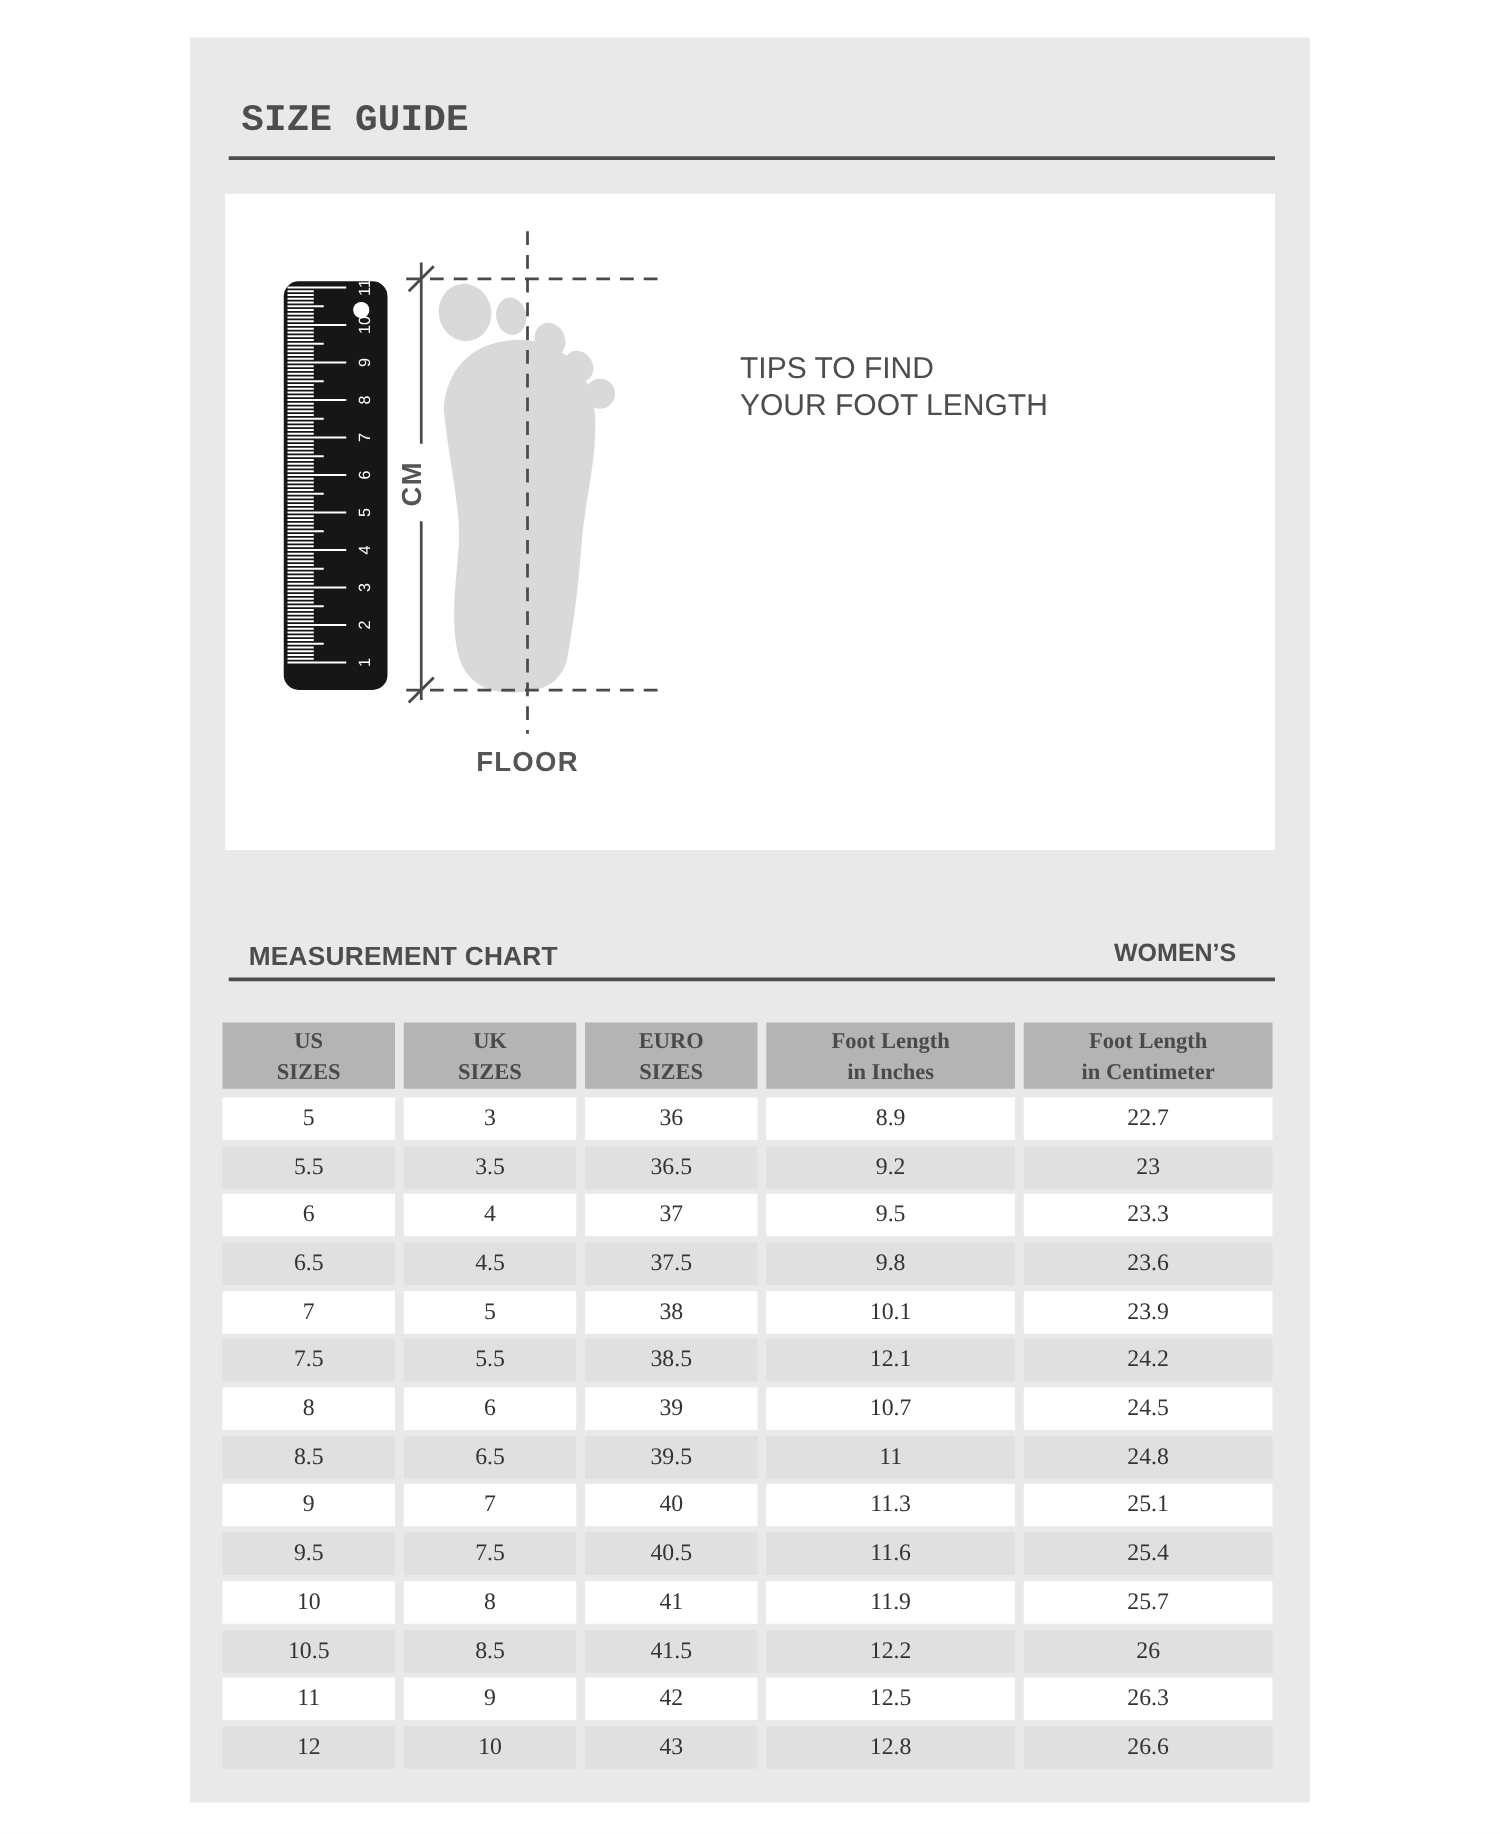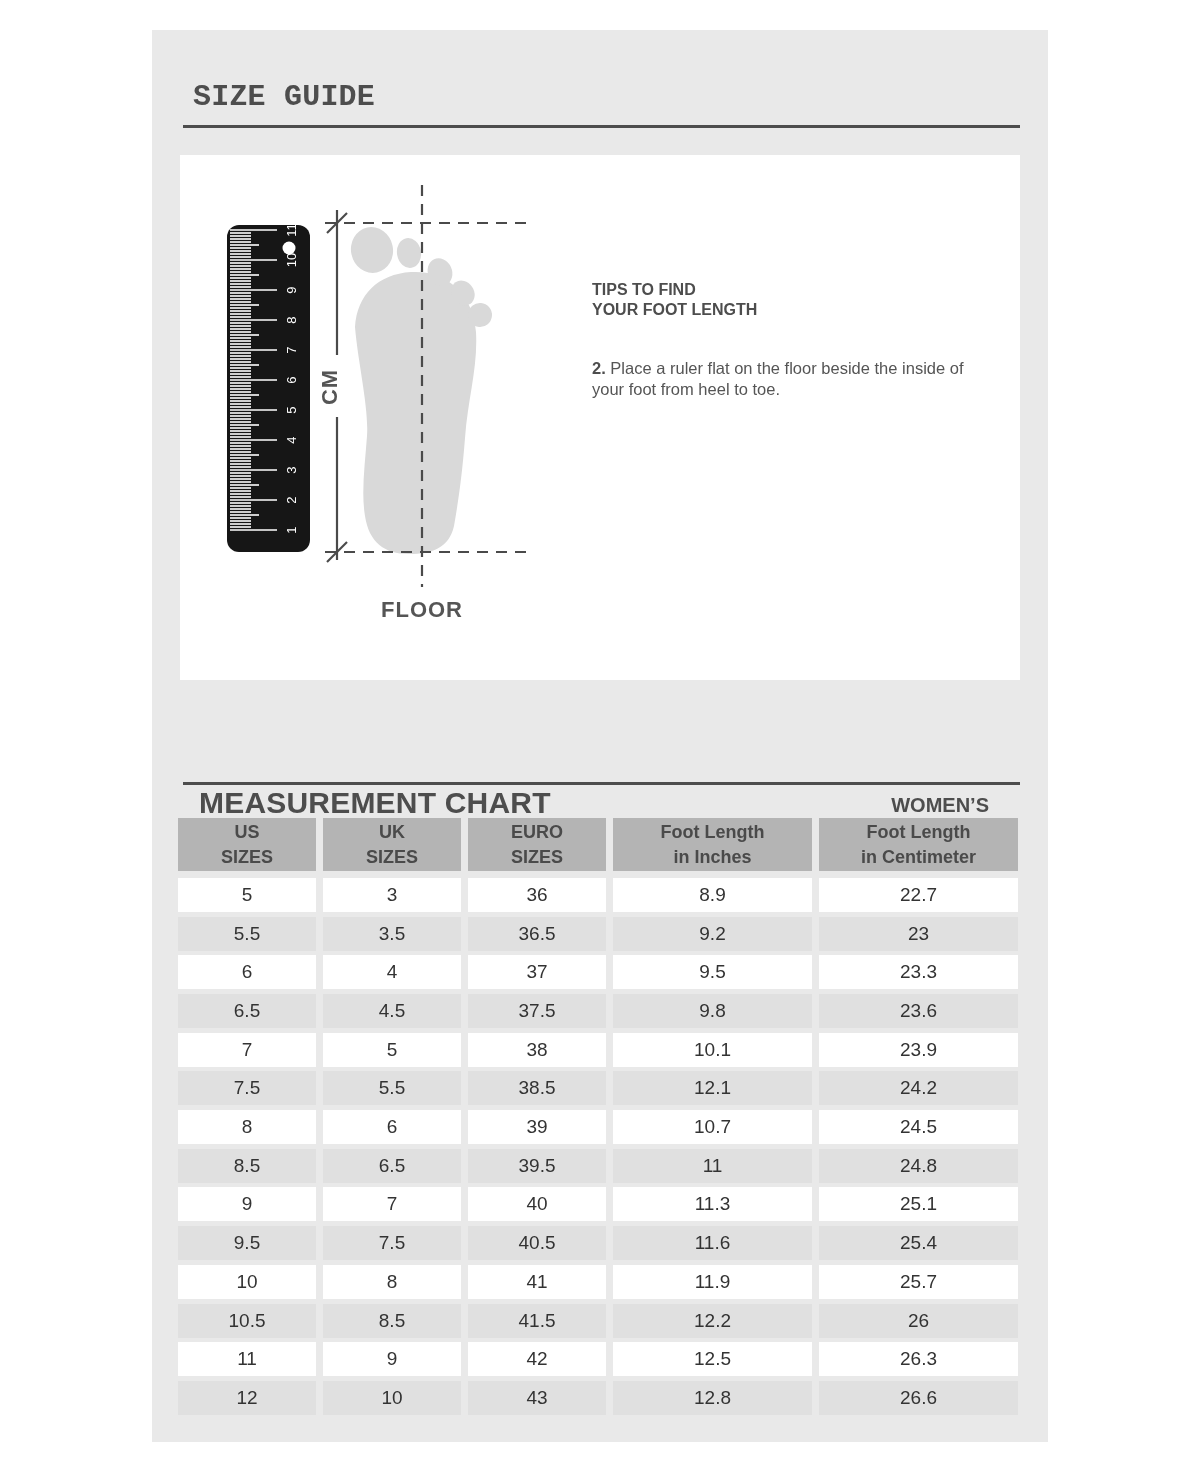--- a/index.html
+++ b/index.html
@@ -13,28 +13,28 @@
     font-family:"Liberation Sans",sans-serif;-webkit-font-smoothing:antialiased;}
   .panel{position:absolute;left:152px;top:30px;width:896px;height:1412px;background:var(--panel-bg);}
   .sg-title{position:absolute;left:41px;top:50px;font-size:30px;font-weight:bold;
     color:var(--title-color);letter-spacing:.2px;font-family:Liberation Mono, monospace;}
   .rule{position:absolute;left:31px;width:837px;height:3px;background:var(--title-color);}
   .rule1{top:95px;}
   .rule2{top:752px;}
   .illus-box{position:absolute;left:28px;top:125px;width:840px;height:525px;background:var(--box-bg);}
   .illus-svg{position:absolute;left:0;top:0;}
   .tips{position:absolute;left:412px;top:125px;width:392px;}
-  .tips-heading{font-size:16px;font-weight:bold;color:var(--title-color);line-height:1.25;margin-bottom:38px;}
+  .tips-heading{font-size:24px;font-weight:normal;color:var(--title-color);line-height:1.25;margin-bottom:12px;}
   .tip-item{font-size:16.5px;color:var(--body-color);line-height:1.3;margin-bottom:15px;}
   .tip-item b{color:#4d4d4d;}
   .chart-head{position:absolute;left:47px;top:722px;width:790px;display:flex;
     align-items:flex-end;justify-content:space-between;}
-  .chart-title{font-size:30px;font-weight:bold;color:var(--title-color);letter-spacing:.2px;margin-top:34px;}
+  .chart-title{font-size:21px;font-weight:bold;color:var(--title-color);letter-spacing:.2px;}
   .chart-sub{font-size:20px;font-weight:bold;color:var(--title-color);padding-bottom:3px;}
-  .size-table{position:absolute;left:26px;top:788px;width:842px;}
+  .size-table{position:absolute;left:26px;top:788px;width:842px;font-family:Liberation Serif, serif;}
   .thead{display:grid;grid-template-columns:138px 138px 138px 199px 199px;column-gap:7px;}
   .th{height:53px;background:var(--header-cell-bg);color:#4a4a4a;font-size:18px;font-weight:bold;
     display:flex;flex-direction:column;align-items:center;justify-content:center;line-height:1.35;text-align:center;}
   .tbody{display:block;padding-top:2.3px;}
   .tr{display:grid;grid-template-columns:138px 138px 138px 199px 199px;column-gap:7px;margin-top:4.7px;}
   .td{height:34px;background:var(--row-bg);color:var(--cell-color);font-size:19px;
     display:flex;align-items:center;justify-content:center;}
   .tr.alt .td{background:var(--row-alt-bg);text-align:center;}
 </style>
 </head>
@@ -195,21 +195,20 @@
       <text x="157" y="232" transform="rotate(-90 157 232)" text-anchor="middle" font-size="22" font-weight="bold" fill="var(--body-color)" letter-spacing="1">CM</text>
       <text x="242" y="462" text-anchor="middle" font-size="22" font-weight="bold" fill="var(--body-color)" letter-spacing="1">FLOOR</text>
     </svg>
 
     <div class="tips">
       <div class="tips-heading">
         <div>TIPS TO FIND</div>
         <div>YOUR FOOT LENGTH</div>
       </div>
       <div id="tips-list">
-          <div class="tip-item"><b>2. </b> Place a ruler flat on the floor beside the inside of your foot from heel to toe.</div>
         </div>
     </div>
   </div>
 
   <div class="chart-head">
     <div class="chart-title">MEASUREMENT CHART</div>
     <div class="chart-sub">WOMEN’S</div>
   </div>
   <div class="rule rule2"></div>
 

